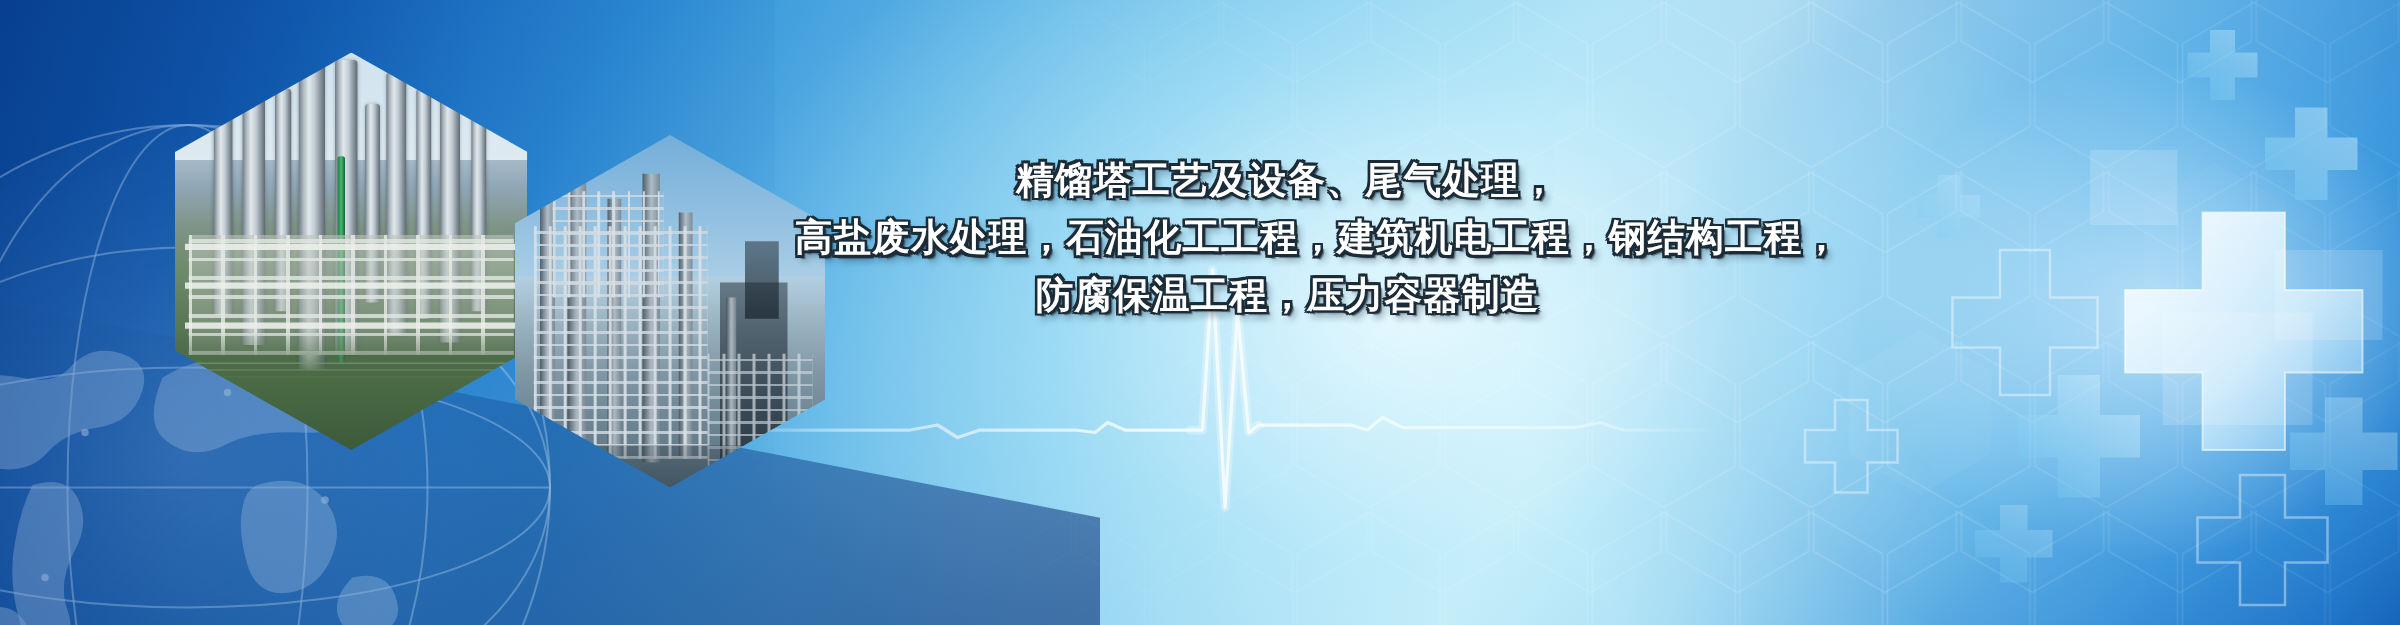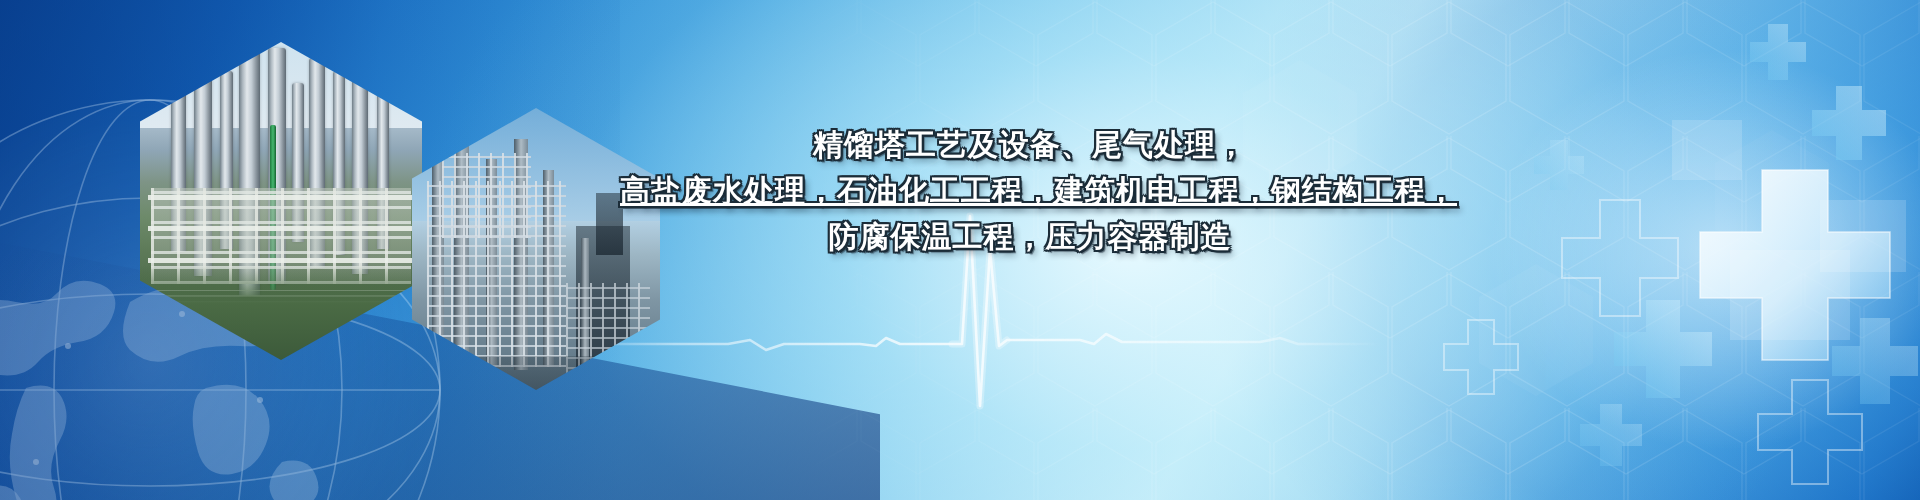--- a/index.html
+++ b/index.html
@@ -144,21 +144,21 @@
     color:#ffffff;
     white-space:nowrap;
     -webkit-text-stroke:0px;
     text-shadow:
       -2px -2px 0 #1b2c38, 2px -2px 0 #1b2c38, -2px 2px 0 #1b2c38, 2px 2px 0 #1b2c38,
       -2px 0 0 #1b2c38, 2px 0 0 #1b2c38, 0 -2px 0 #1b2c38, 0 2px 0 #1b2c38,
       3px 3px 1px rgba(20,35,50,.55),
       4px 5px 6px rgba(12,28,45,.45);
   }
   .hl-line.l1{margin-left:0px;}
-  .hl-line.l2{margin-left:0px;text-decoration:underline;}
+  .hl-line.l2{margin-left:16px;}
   .hl-line.l3{margin-left:0px;}
 </style>
 </head>
 <body>
 
 <div class="banner">
 
   <div class="left-deep"></div>
   <div class="lower-wedge"></div>
 

